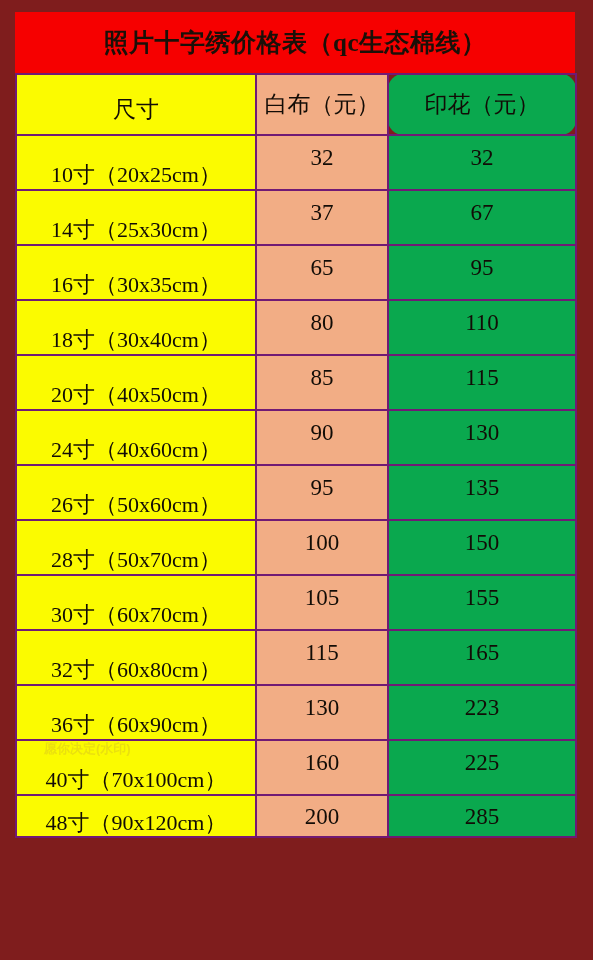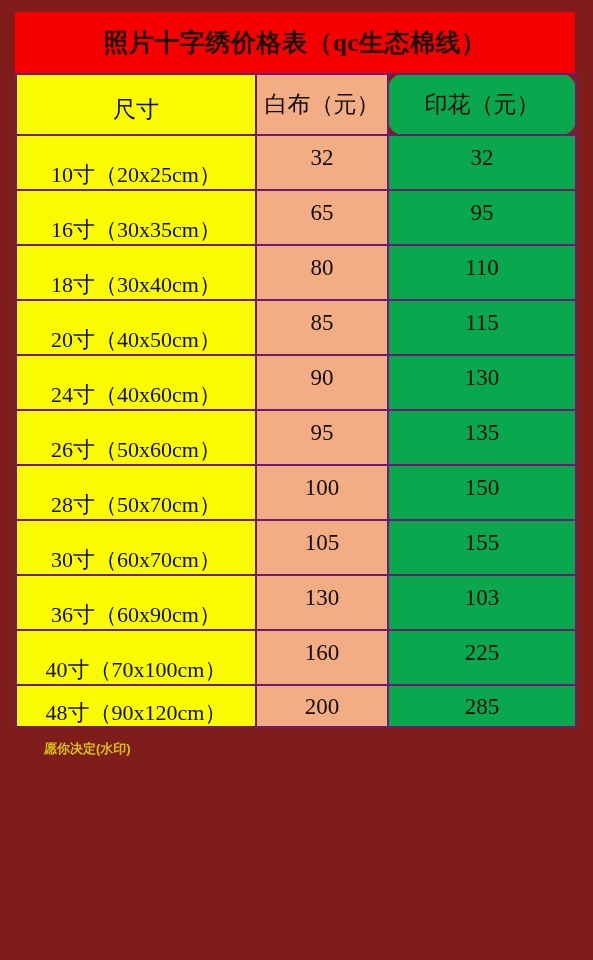--- a/index.html
+++ b/index.html
@@ -183,20 +183,31 @@
           </td>
           <td class="cell-white">
             <span class="price-label">32</span>
           </td>
           <td class="cell-print">
             <span class="price-label">32</span>
           </td>
         </tr>
         <tr class="body-row">
           <td class="cell-size">
+            <span class="size-label">14寸（25x30cm）</span>
+          </td>
+          <td class="cell-white">
+            <span class="price-label">37</span>
+          </td>
+          <td class="cell-print">
+            <span class="price-label">67</span>
+          </td>
+        </tr>
+        <tr class="body-row">
+          <td class="cell-size">
             <span class="size-label">16寸（30x35cm）</span>
           </td>
           <td class="cell-white">
             <span class="price-label">65</span>
           </td>
           <td class="cell-print">
             <span class="price-label">95</span>
           </td>
         </tr>
         <tr class="body-row">
@@ -260,27 +271,38 @@
           </td>
           <td class="cell-white">
             <span class="price-label">105</span>
           </td>
           <td class="cell-print">
             <span class="price-label">155</span>
           </td>
         </tr>
         <tr class="body-row">
           <td class="cell-size">
+            <span class="size-label">32寸（60x80cm）</span>
+          </td>
+          <td class="cell-white">
+            <span class="price-label">115</span>
+          </td>
+          <td class="cell-print">
+            <span class="price-label">165</span>
+          </td>
+        </tr>
+        <tr class="body-row">
+          <td class="cell-size">
             <span class="size-label">36寸（60x90cm）</span>
           </td>
           <td class="cell-white">
             <span class="price-label">130</span>
           </td>
           <td class="cell-print">
-            <span class="price-label">103</span>
+            <span class="price-label">223</span>
           </td>
         </tr>
         <tr class="body-row">
           <td class="cell-size">
             <span class="size-label">40寸（70x100cm）</span>
           </td>
           <td class="cell-white">
             <span class="price-label">160</span>
           </td>
           <td class="cell-print">

